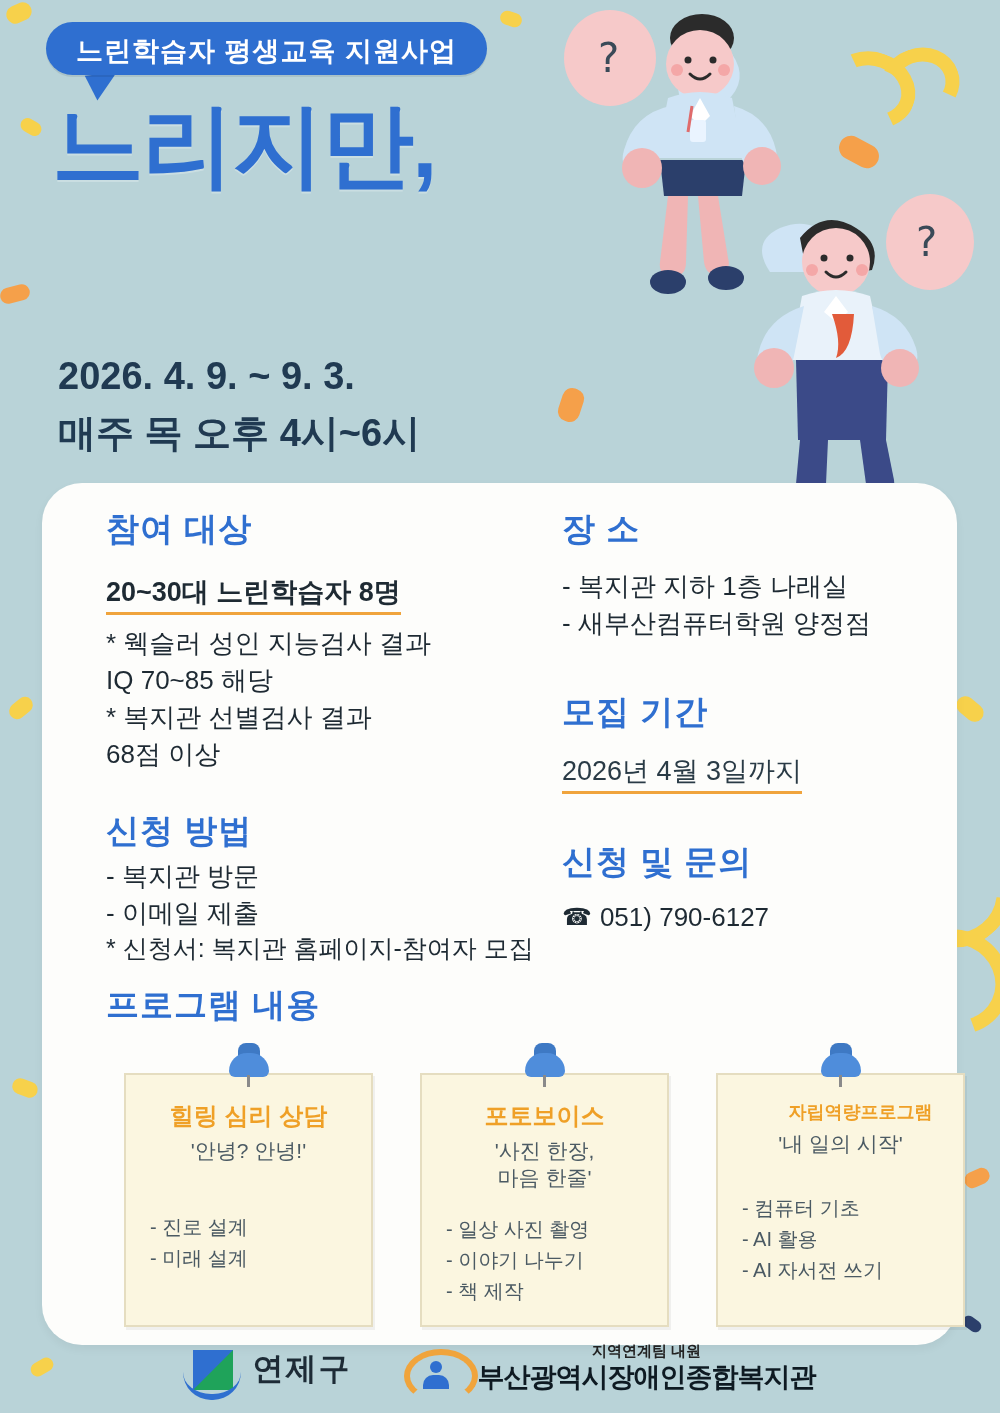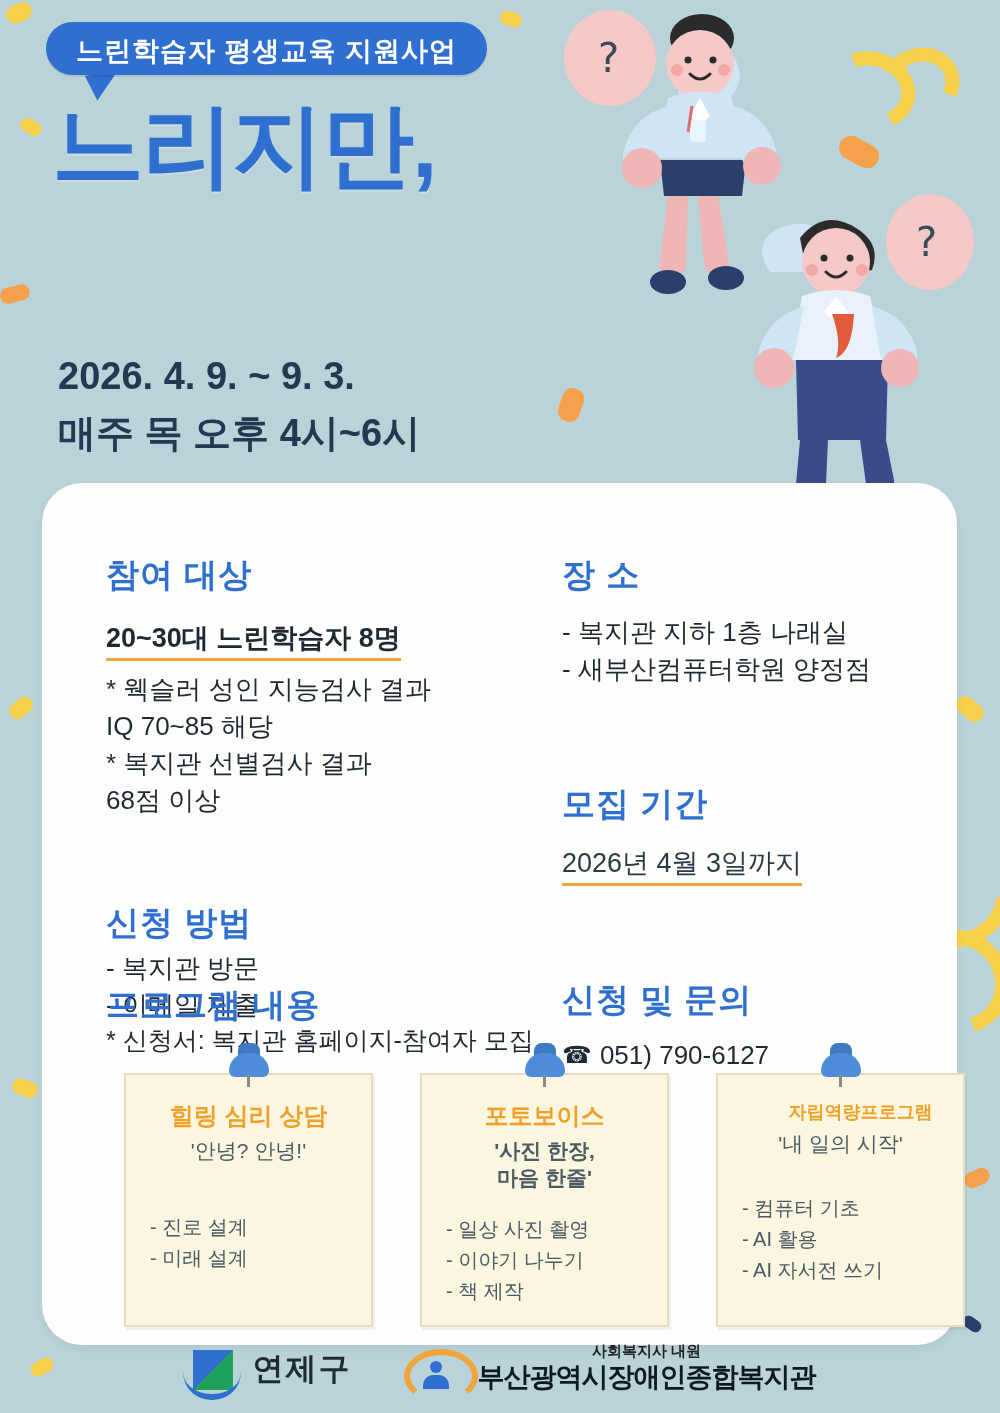--- a/index.html
+++ b/index.html
@@ -63,21 +63,21 @@
     color:#1e2a33;font-size:27px;font-weight:bold;
     border-bottom:3px solid #f0a43c;display:inline-block;padding-bottom:2px;
   }
   .ul-orange2{
     color:#2a3b46;font-size:27px;
     border-bottom:3px solid #f0a43c;display:inline-block;padding-bottom:2px;
   }
 
   .col-left{position:absolute;left:64px;top:24px;width:430px;}
   .col-right{position:absolute;left:520px;top:24px;width:390px;}
-  .blk{margin-bottom:4px;margin-top:46px;}
+  .blk{margin-bottom:4px;}
 
   
   .prog-title{position:absolute;left:64px;top:500px;}
   .notes{position:absolute;left:60px;top:568px;width:800px;}
   .note{
     position:absolute;width:245px;height:250px;
     background:#fbf6e0;border:2px solid #e5ddc0;
     box-shadow:2px 3px 0 rgba(0,0,0,.05);
   }
   .note:nth-of-type(1){left:22px;top:22px;}
@@ -268,21 +268,21 @@
         </div>
       </div>
 
       <div class="note">
         <div class="pin">
           <div class="top"></div>
             <div class="cap"></div>
             <div class="needle"></div>
         </div>
         <div class="note-h">포토보이스</div>
-        <div class="note-sub" style="white-space:pre-line;font-weight:bold;">'사진 한장,
+        <div class="note-sub" style="white-space:pre-line;">'사진 한장,
 마음 한줄'</div>
         <div class="note-list" style="margin-top:22px;">
           <div>- 일상 사진 촬영</div>
           <div>- 이야기 나누기</div>
           <div>- 책 제작</div>
         </div>
       </div>
 
       <div class="note">
         <div class="pin">
@@ -312,20 +312,20 @@
         </div>
         <div class="f-yj">연제구</div>
       </div>
       <div class="f-item">
         <div class="logo-bs">
           <div class="arc"></div>
             <div class="head"></div>
             <div class="body"></div>
         </div>
         <div>
-          <div class="f-small" style="text-align:center;">사회복지사 내원</div>
+          <div class="f-small" style="text-align:center;">지역연계팀 내원</div>
           <div class="f-big">부산광역시장애인종합복지관</div>
         </div>
       </div>
     </div>
   </div>
 
 </div>
 
 </body></html>

